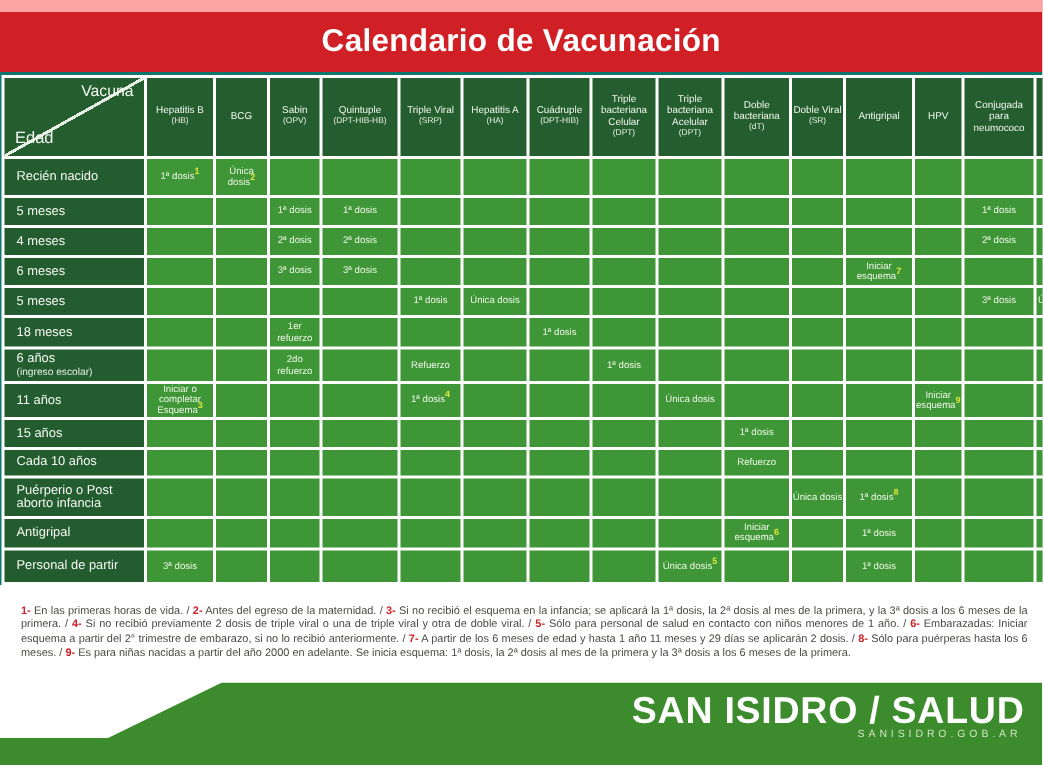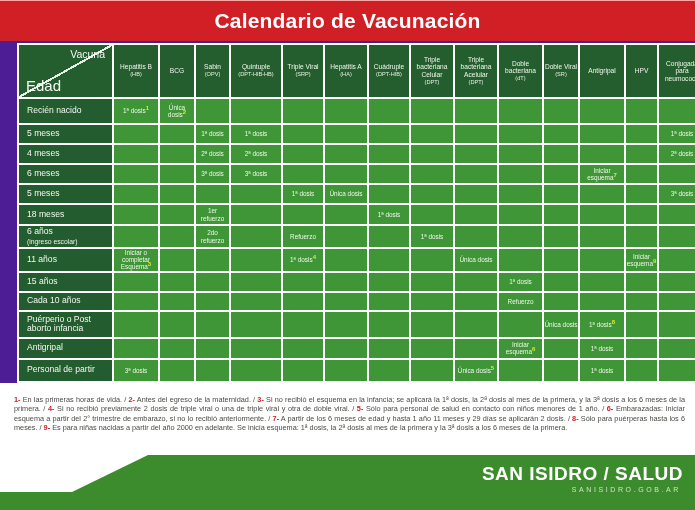--- a/index.html
+++ b/index.html
@@ -2,28 +2,28 @@
 <html><head>
 <meta charset="utf-8">
 <style>
   html,body{margin:0;padding:0;}
   body{
     width:695px;height:510px;background:#ffffff;overflow:hidden;
     font-family:"Liberation Sans", sans-serif;position:relative;
   }
   
   .titlebar{
-    height:40px;background:#d01f25;border-top:1px solid #fca5a5;
+    height:40px;background:#d01f25;border-top:8px solid #fca5a5;
     display:flex;align-items:center;justify-content:center;
   }
   .titlebar h1{
     margin:0;color:#ffffff;font-size:21px;font-weight:bold;letter-spacing:.2px;
   }
   
-  .tablewrap{padding:2px 1px 0 17px;background:#4c1d95;}
+  .tablewrap{padding:2px 1px 0 1px;background:#0f766e;}
   table{
     border-collapse:separate;border-spacing:2px;background:#ffffff;
     table-layout:fixed;width:693px;
   }
   th,td{padding:0;vertical-align:middle;overflow:hidden;}
   th{
     background:#245e2e;color:#f2f6ee;font-weight:normal;
     font-size:6.6px;line-height:7.6px;text-align:center;
   }
   th .abbr{font-size:5.6px;opacity:.95;}
@@ -41,36 +41,36 @@
   }
   
   th.corner{background:#245e2e;position:relative;}
   .cornerbox{
     position:relative;width:100%;height:52px;
     background-image:linear-gradient(to bottom right,
       transparent calc(50% - 1px), #e8efe6 calc(50% - 1px),
       #e8efe6 calc(50% + 1px), transparent calc(50% + 1px));
   }
   .cornerbox .vacuna{position:absolute;top:6px;right:7px;font-size:10.5px;color:#f4f8f1;}
-  .cornerbox .edad{position:absolute;bottom:7px;left:7px;font-size:15px;color:#f4f8f1;margin-top:24px;}
+  .cornerbox .edad{position:absolute;bottom:7px;left:7px;font-size:11px;color:#f4f8f1;margin-top:24px;}
   
   .notes{
     padding:5px 10px 0 14px;font-size:7.3px;line-height:9.4px;color:#4a4a46;
     text-align:justify;
   }
   .notes .nnum{color:#cb2026;font-weight:bold;}
   
   .footer{
     position:absolute;left:0;bottom:0;width:695px;height:70px;
     background:#3c8c2d;
     clip-path:polygon(0 52px,72px 52px,148px 15px,695px 15px,695px 70px,0 70px);
     color:#ffffff;
   }
   .footer .brand{
-    position:absolute;right:12px;top:24px;font-size:19px;font-weight:bold;
+    position:absolute;right:12px;top:24px;font-size:25px;font-weight:bold;
     letter-spacing:.5px;line-height:20px;text-align:right;
   }
   .footer .url{
     position:absolute;right:14px;top:46px;font-size:7px;letter-spacing:2.6px;
     color:#cfe3c0;text-align:right;
   }
 </style>
 </head>
 <body>
 

